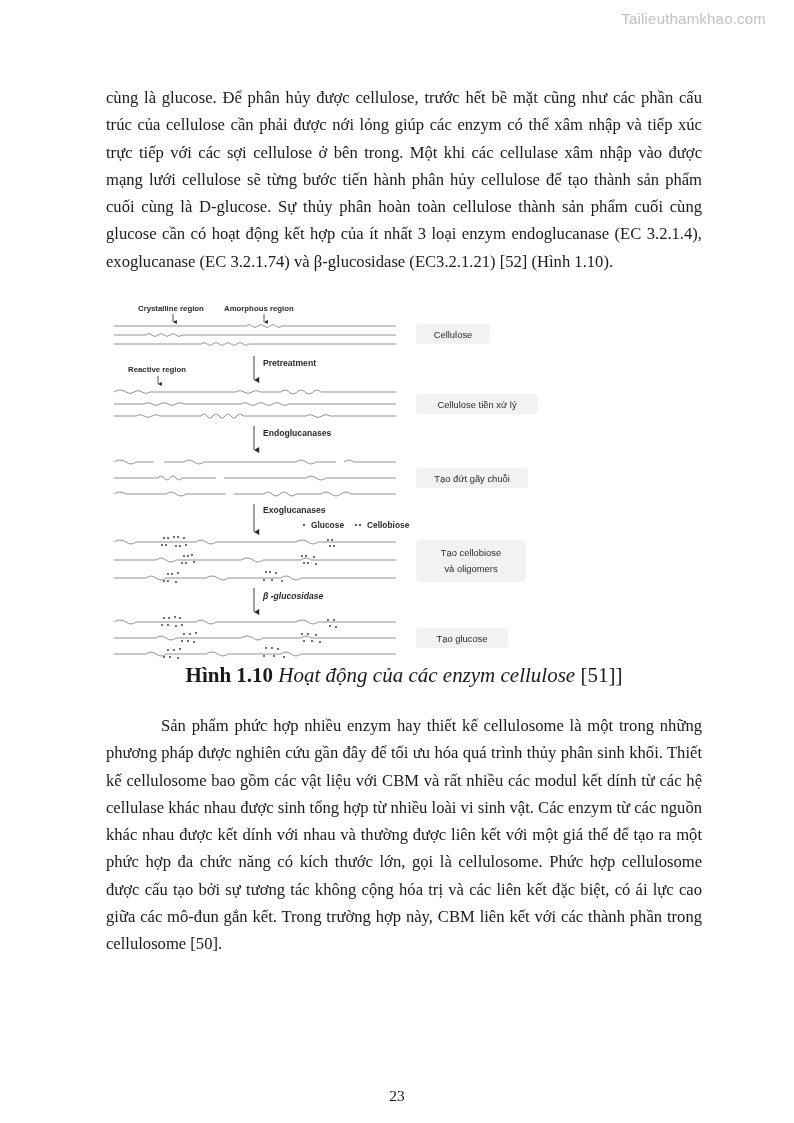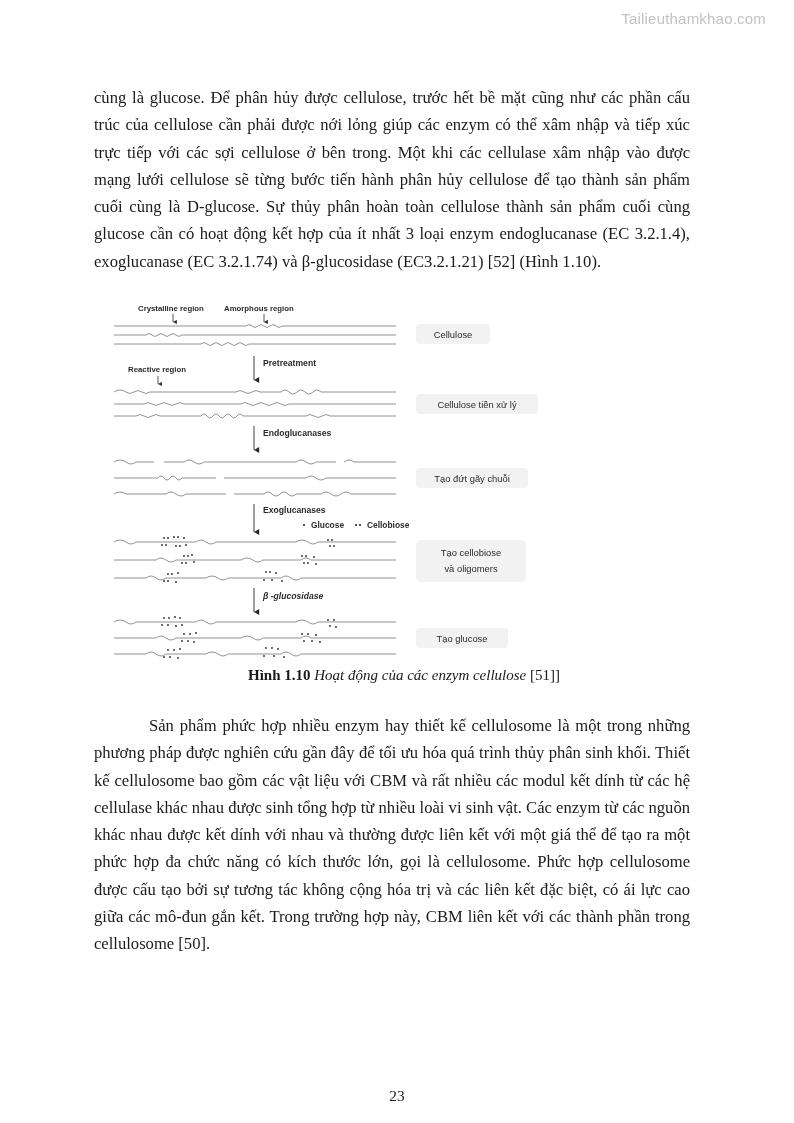--- a/index.html
+++ b/index.html
@@ -27,21 +27,21 @@
     font-family: "Liberation Sans", sans-serif;
     font-size: 15px;
     color: #c2c2c2;
     letter-spacing: .2px;
     user-select: none;
   }
 
   
   .content {
     position: absolute;
-    left: 94px;
+    left: 106px;
     top: 84px;
     width: 596px;
   }
   p.body {
     margin: 0;
     font-size: 16.6px;
     line-height: 27.3px;
     text-align: justify;
     text-justify: inter-word;
     hyphens: none;
@@ -63,21 +63,21 @@
     color: #2b2b2b;
   }
   .diagram svg { display: block; }
 
   .caption {
     position: absolute;
     left: 106px;
     top: 665px;
     width: 596px;
     text-align: center;
-    font-size: 15px;
+    font-size: 21px;
     line-height: 20px;
   }
   .caption .cap-bold { font-weight: bold; }
   .caption .cap-ital { font-style: italic; }
 
   
   .folio {
     position: absolute;
     left: 0;
     top: 1087px;

